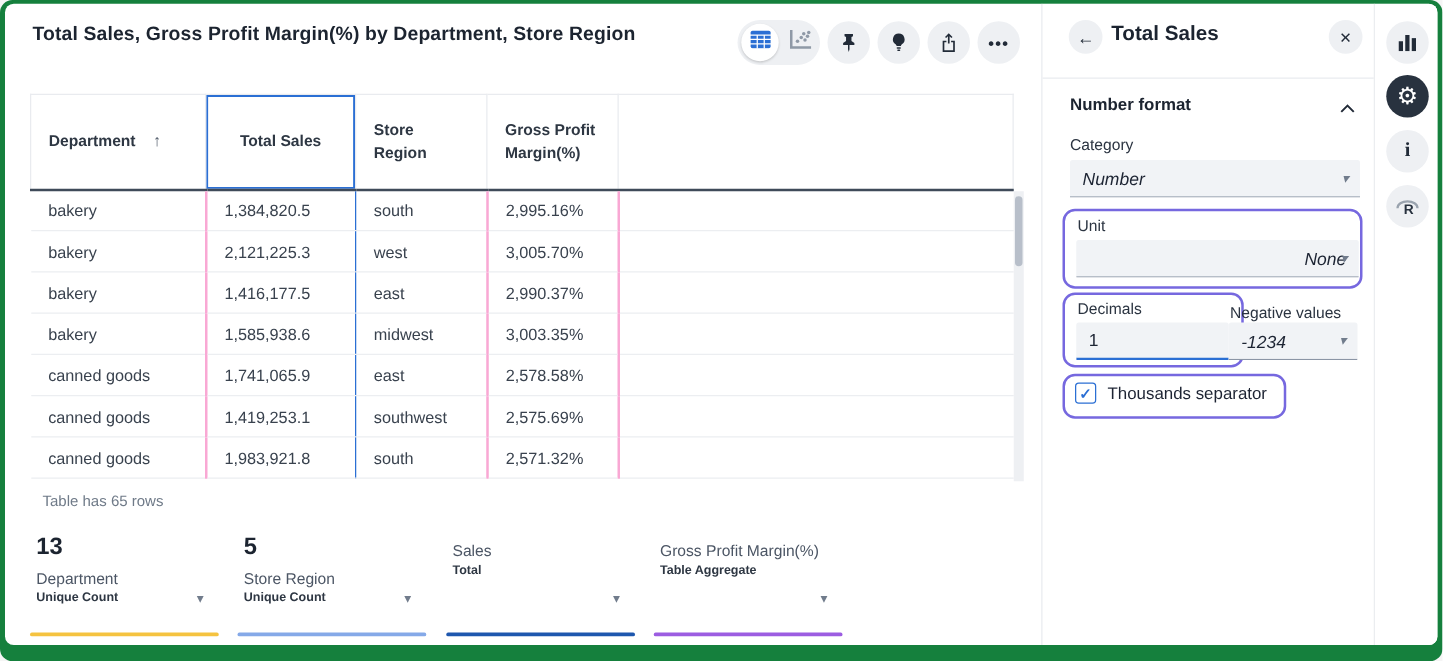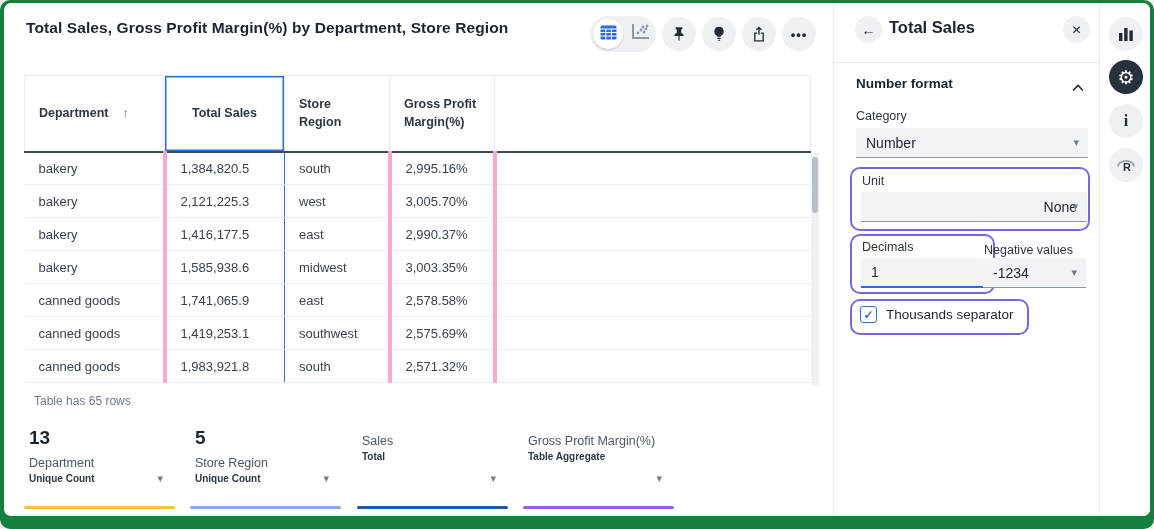--- a/index.html
+++ b/index.html
@@ -19,21 +19,21 @@
   .dots { font-size:13px; letter-spacing:1px; color:#222b38; font-weight:700; }
 
   
   .tbl-wrap { position:absolute; left:20px; top:72px; width:795px; }
   table { border-collapse:collapse; table-layout:fixed; width:787px; }
   th { height:76px; font-size:12.5px; font-weight:700; color:#2e3743; text-align:left; padding:0 14px; vertical-align:middle; line-height:1.45;
        border-top:1px solid #e9ebef; border-right:1px solid #e9ebef; border-bottom:2.5px solid #3f4a59; background:#fff; }
   th:first-child { border-left:1px solid #e9ebef; }
   th.sel { box-shadow:inset 0 0 0 1.5px #2b6fd4; text-align:center; }
   th .sort { color:#5a6472; font-weight:400; font-size:13px; margin-left:14px; }
-  td { height:33px; font-size:13px; color:#39424e; padding:0 14px; border-bottom:1px solid #eceef1; border-right:4px solid #f9a8d4; background:#fff; }
+  td { height:33px; font-size:13px; color:#39424e; padding:0 14px; border-bottom:1px solid #eceef1; border-right:2px solid #f9a8d4; background:#fff; }
   td.num { }
   td.selcol { border-left:1px solid #2b6fd4; border-right:1px solid #2b6fd4; }
   td.filler { border-right:none; }
   .vscroll { position:absolute; right:0; top:78px; width:8px; height:232px; background:#eef0f3; }
   .vthumb { position:absolute; left:1px; top:4px; width:6px; height:56px; border-radius:3px; background:#b8bfca; cursor:pointer; }
 
   .tbl-footer { position:absolute; left:30px; top:391px; font-size:12px; color:#6f7a88; }
 
   
   .stat { position:absolute; top:424px; width:151px; height:82px; }
@@ -44,21 +44,21 @@
   .stat .bar { position:absolute; left:0; bottom:0; width:100%; height:3px; border-radius:2px; }
 
   
   .panel { position:absolute; left:829px; top:0; width:267px; height:100%; background:#fff; border-left:1px solid #e9ebef; }
   .pv-circle { position:absolute; width:27px; height:27px; border-radius:50%; background:#eef0f3; display:flex; align-items:center; justify-content:center; font-size:14px; color:#222b38; cursor:pointer; }
   .panel-title { position:absolute; left:55px; top:15px; font-size:16.5px; font-weight:600; color:#1c2430; }
   .pdiv { position:absolute; left:0; top:59px; width:100%; height:1px; background:#e9ebef; }
   .sec-h { position:absolute; left:22px; top:73px; font-size:13.5px; font-weight:700; color:#1c2430; }
   .sec-chv { position:absolute; left:238px; top:75px; cursor:pointer; }
   .flabel { font-size:12.5px; color:#2b3441; }
-  .field { background:#f1f3f6; border-bottom:1px solid #8b95a5; border-radius:2px 2px 0 0; font-size:14px; color:#1d2433; display:flex; align-items:center; padding:0 10px; cursor:pointer; position:relative; }
+  .field { background:#f1f3f6; border-bottom:1px solid #8b95a5; border-radius:2px 2px 0 0; font-size:14px; color:#1d2433; display:flex; align-items:center; padding:0 10px; cursor:pointer; position:relative;font-style:italic; }
   .field .fcaret { position:absolute; right:9px; color:#717c8c; font-size:11px; }
   .hl { position:absolute; border:2px solid #7668df; border-radius:10px; }
   .cat-label { position:absolute; left:22px; top:106px; }
   .cat-field { position:absolute; left:22px; top:125px; width:232px; height:30px; }
   .unit-label { position:absolute; left:28px; top:171px; }
   .unit-field { position:absolute; left:27px; top:189px; width:226px; height:30px;justify-content:flex-end; }
   .dec-label { position:absolute; left:28px; top:237px; }
   .dec-input { position:absolute; left:27px; top:255px; width:122px; height:30px; background:#f1f3f6; border:none; border-bottom:2px solid #2b6fd4; border-radius:2px 2px 0 0; font-family:"Liberation Sans",sans-serif; font-size:14px; color:#1d2433; padding:0 10px; }
   .neg-label { position:absolute; left:150px; top:240px; }
   .neg-field { position:absolute; left:149px; top:255px; width:103px; height:30px; }

